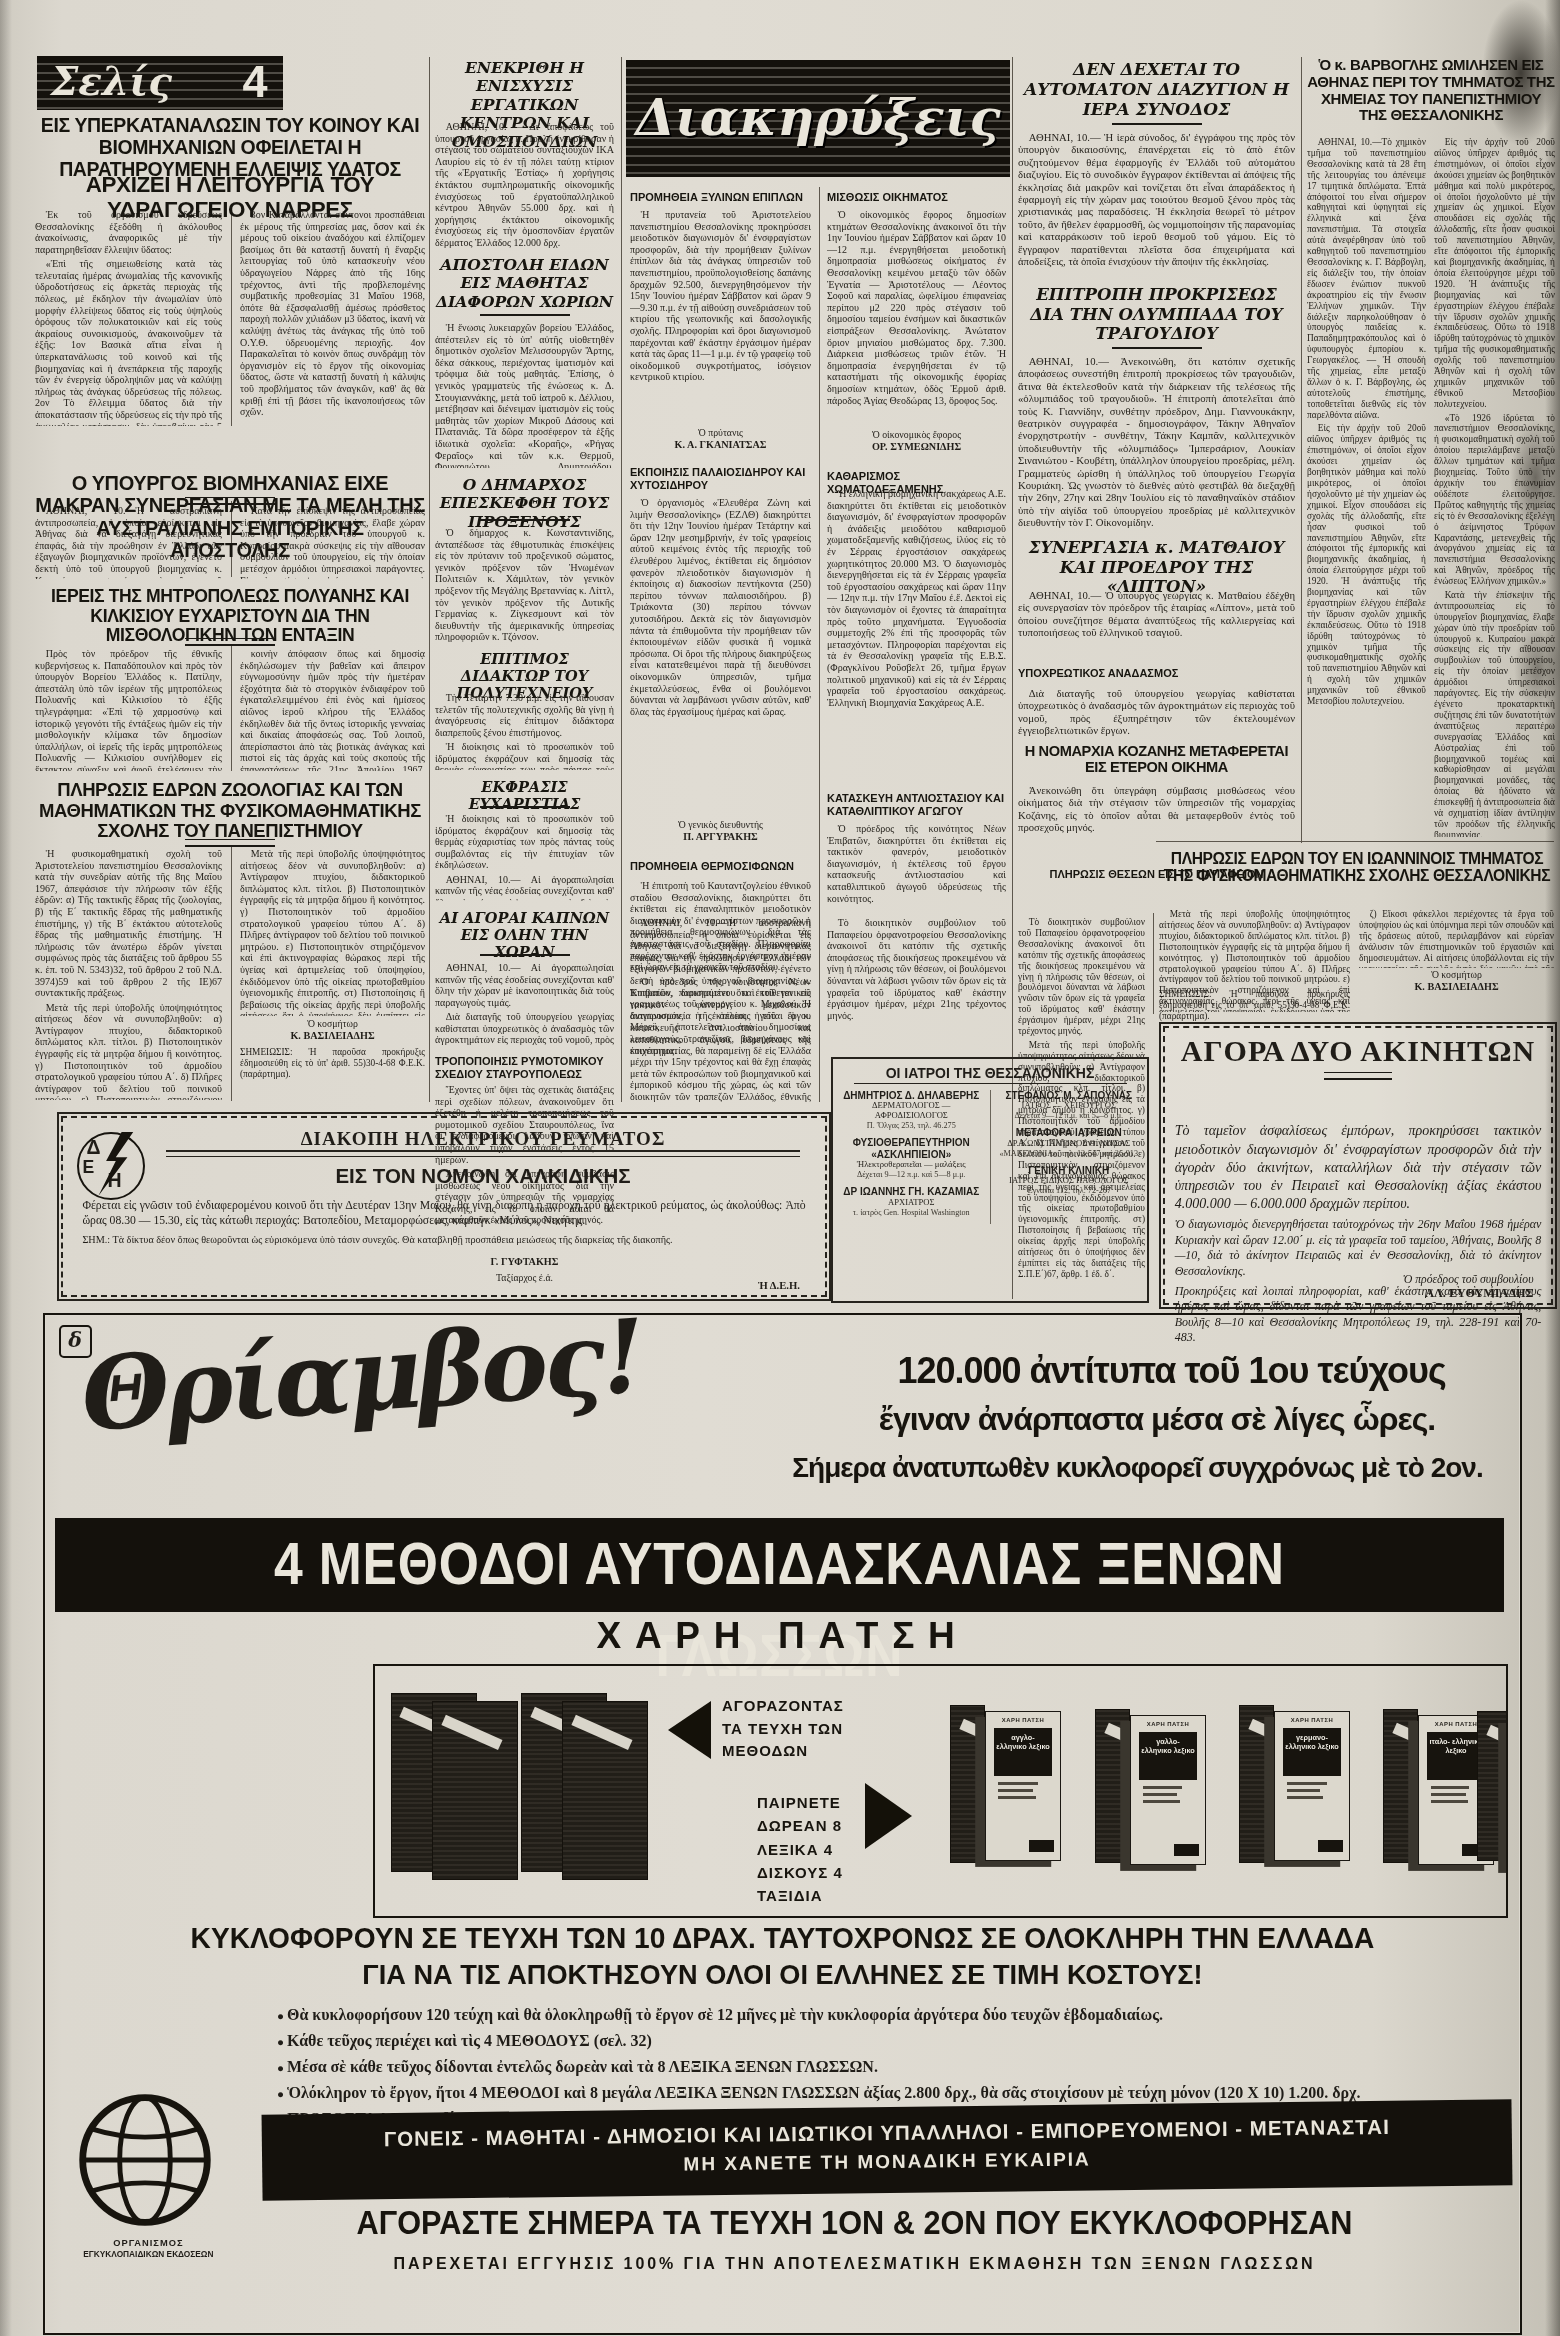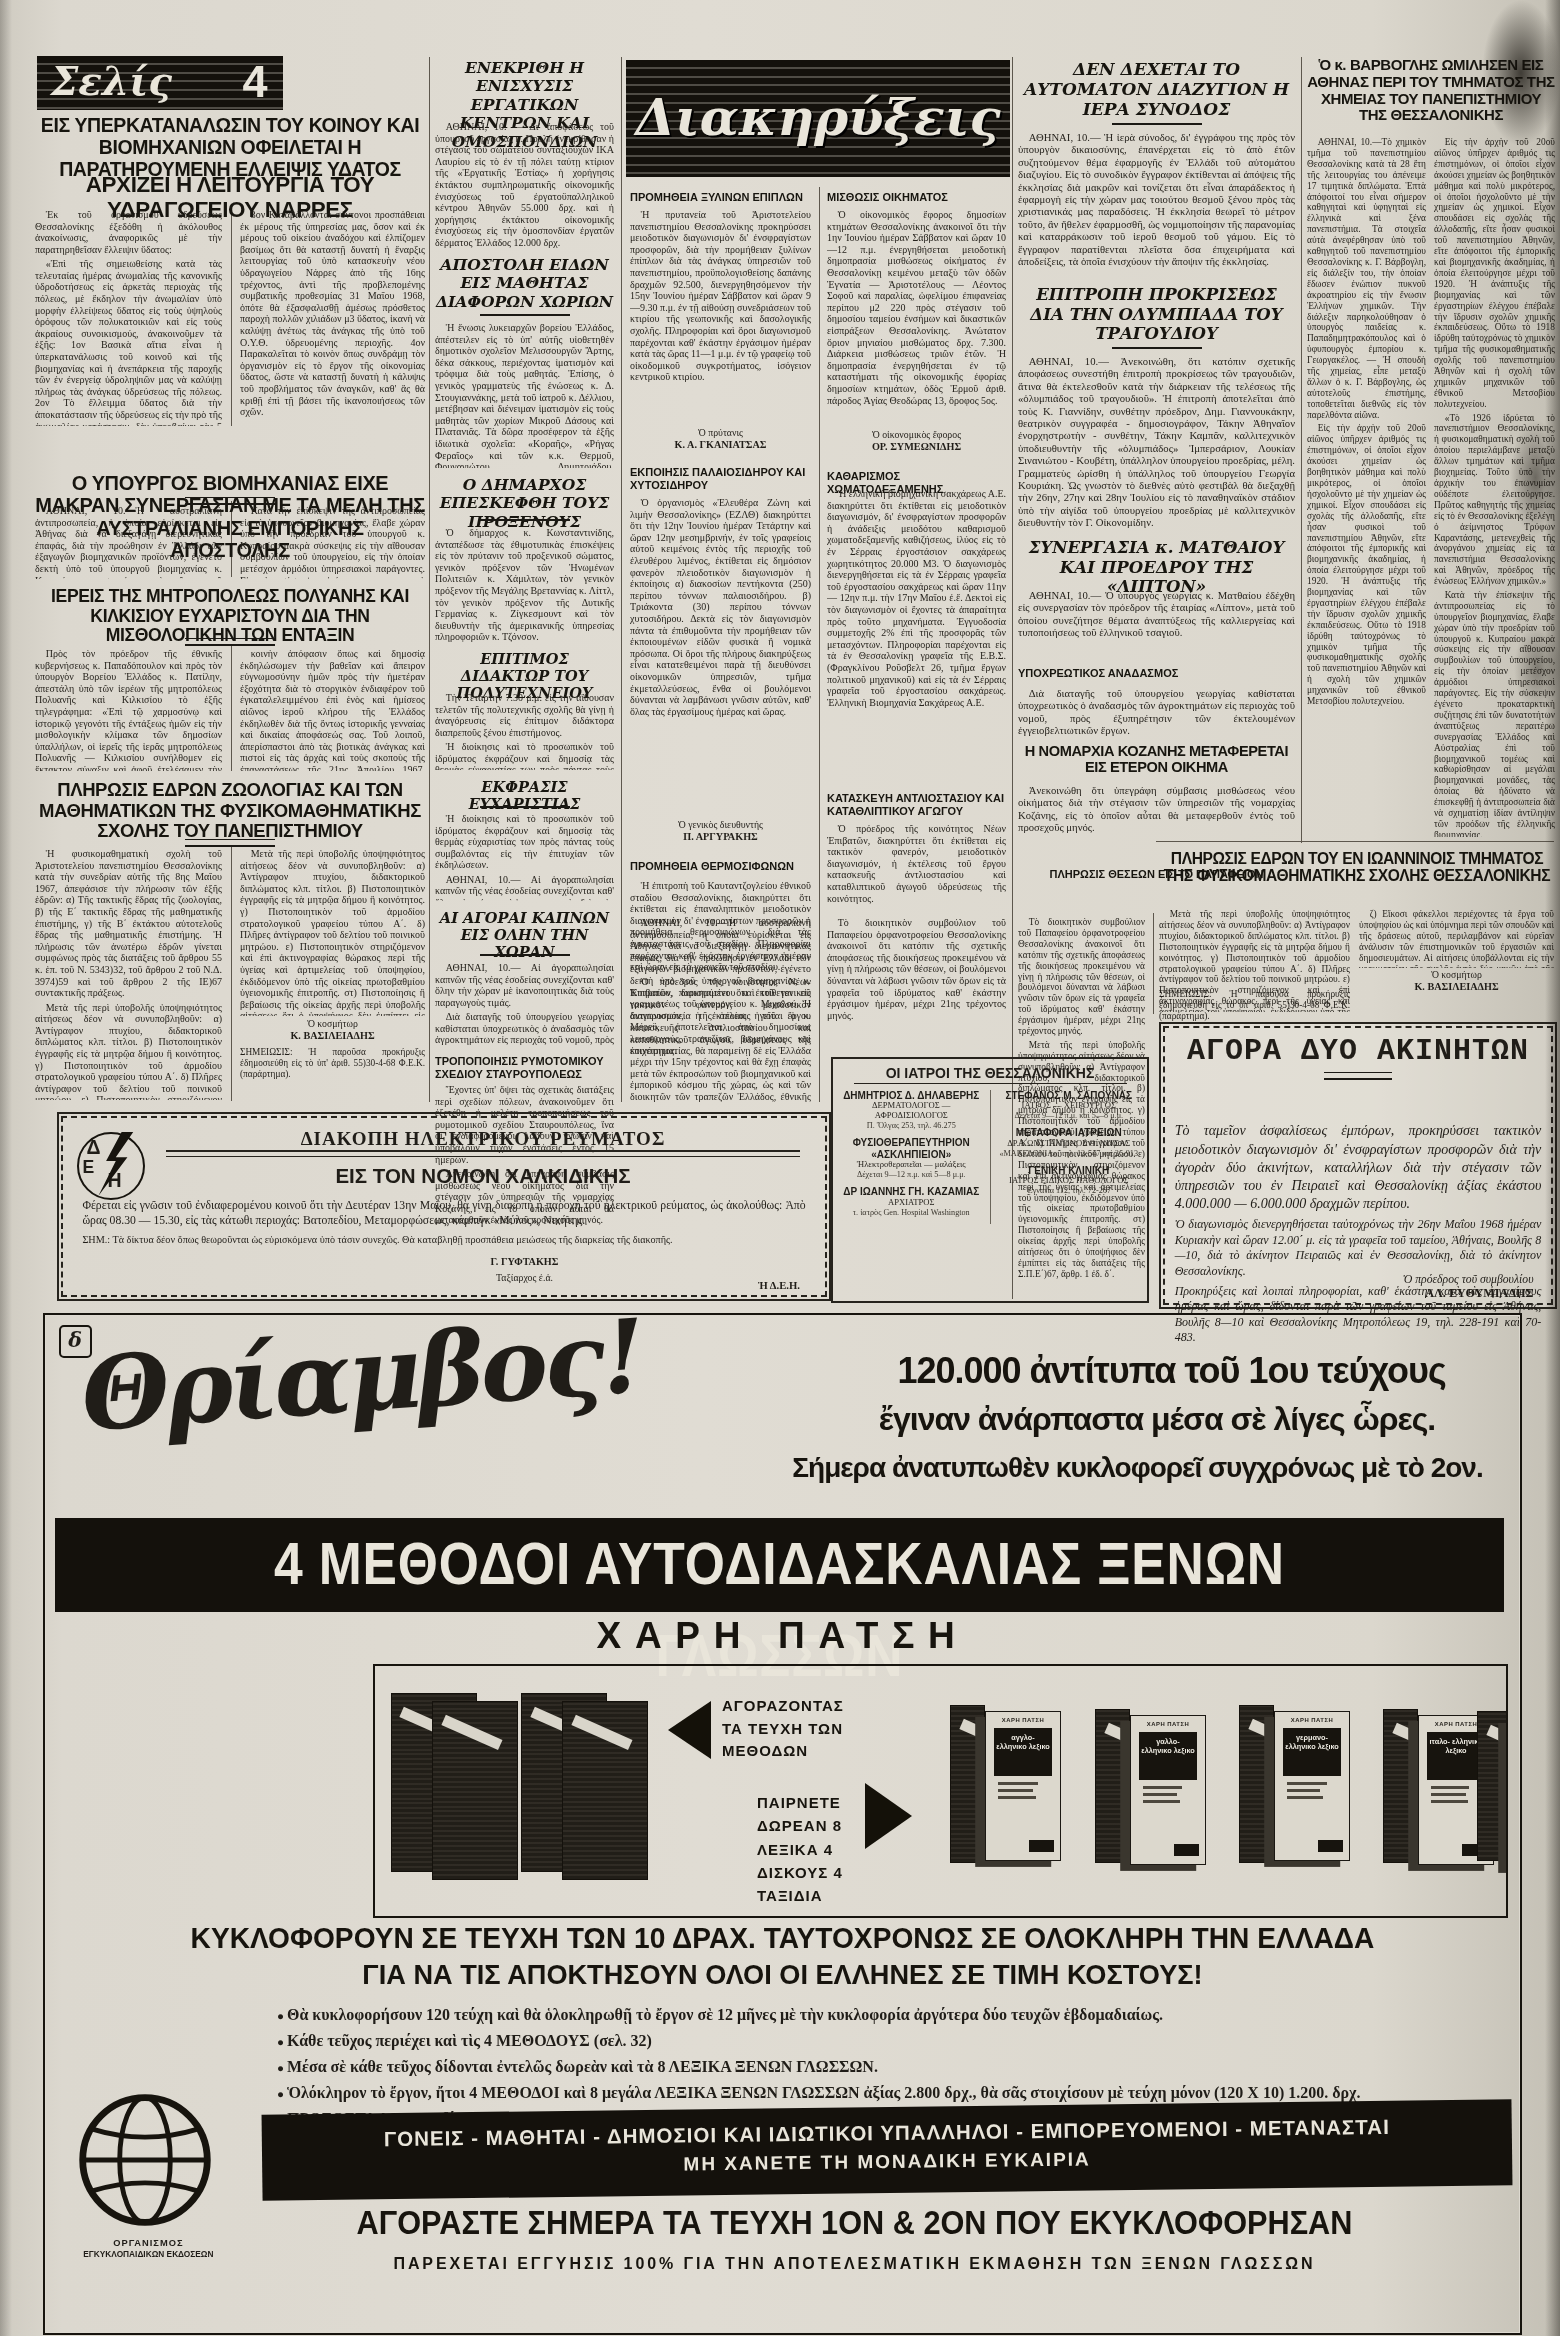--- a/index.html
+++ b/index.html
@@ -250,21 +250,21 @@
     <p>Μετὰ τῆς περὶ ὑποβολῆς ὑποψηφιότητος αἰτήσεως δέον νὰ συνυποβληθοῦν: α) Ἀντίγραφον πτυχίου, διδακτορικοῦ διπλώματος κλπ. τίτλοι. β) Πιστοποιητικὸν ἐγγραφῆς εἰς τὰ μητρῷα δήμου ἢ κοινότητος. γ) Πιστοποιητικὸν τοῦ ἁρμοδίου στρατολογικοῦ γραφείου τύπου Α΄. δ) Πλῆρες ἀντίγραφον τοῦ δελτίου τοῦ ποινικοῦ μητρώου. ε) Πιστοποιητικὸν στηριζόμενον καὶ ἐπὶ ἀκτινογραφίας θώρακος περὶ τῆς ὑγείας καὶ ἀρτιμελείας τοῦ ὑποψηφίου, ἐκδιδόμενον ὑπὸ τῆς οἰκείας πρωτοβαθμίου ὑγειονομικῆς ἐπιτροπῆς. στ) Πιστοποίησις ἢ βεβαίωσις τῆς οἰκείας ἀρχῆς περὶ ὑποβολῆς αἰτήσεως ὅτι ὁ ὑποψήφιος δὲν ἐμπίπτει εἰς τὰς διατάξεις τῆς Σ.Π.Ε΄)67, ἄρθρ. 1 ἐδ. δ΄.</p>
   </div>
   <div class="b bt bts" style="left:1359px;top:909px;width:195px;height:59px;">
     <p>ζ) Εἴκοσι φάκελλοι περιέχοντες τὰ ἔργα τοῦ ὑποψηφίου ὡς καὶ ὑπόμνημα περὶ τῶν σπουδῶν καὶ τῆς δράσεως αὐτοῦ, περιλαμβάνον καὶ εὐρεῖαν ἀνάλυσιν τῶν ἐπιστημονικῶν τοῦ ἐργασιῶν καὶ δημοσιευμάτων. Αἱ αἰτήσεις ὑποβάλλονται εἰς τὴν γραμματείαν τῆς σχολῆς ἐντὸς δύο μηνῶν ἀπὸ τῆς δημοσιεύσεως τῆς παρούσης εἰς τὴν «Ἐφημερίδα τῆς κυβερνήσεως».</p>
   </div>
   <div class="b sigpre" style="left:1359px;top:969px;width:195px;">Ὁ κοσμήτωρ</div>
   <div class="b sig" style="left:1359px;top:981px;width:195px;">Κ. ΒΑΣΙΛΕΙΑΔΗΣ</div>
   <div class="b note" style="left:1159px;top:989px;width:191px;height:27px;">ΣΗΜΕΙΩΣΙΣ: Ἡ παροῦσα προκήρυξις ἐδημοσιεύθη εἰς τὸ ὑπ' ἀριθ. 55)30-4-68 Φ.Ε.Κ. (παράρτημα).</div>
 
   <div class="b" style="left:1159px;top:1022px;width:394px;height:283px;border:2px solid #26231d;outline:2px dashed #26231d;outline-offset:-6.8px;background:rgba(238,234,225,.35);">
-    <div style="text-align:center;font-family:Liberation Mono, monospace;font-weight:bold;font-size:30px;letter-spacing:1px;margin-top:9.8px;">ΑΓΟΡΑ ΔΥΟ ΑΚΙΝΗΤΩΝ</div>
+    <div style="text-align:center;font-family:Liberation Serif, serif;font-weight:bold;font-size:30px;letter-spacing:1px;margin-top:9.8px;">ΑΓΟΡΑ ΔΥΟ ΑΚΙΝΗΤΩΝ</div>
     <div class="ud2" style="width:68px;"></div>
     <div class="it" style="font-size:14px;line-height:1.3;text-align:justify;padding:5.9px 13.7px 0;margin-top:37px;">Τὸ ταμεῖον ἀσφαλίσεως ἐμπόρων, προκηρύσσει τακτικὸν μειοδοτικὸν διαγωνισμὸν δι' ἐνσφραγίστων προσφορῶν διὰ τὴν ἀγορὰν δύο ἀκινήτων, καταλλήλων διὰ τὴν στέγασιν τῶν ὑπηρεσιῶν του ἐν Πειραιεῖ καὶ Θεσσαλονίκῃ ἀξίας ἑκάστου 4.000.000 — 6.000.000 δραχμῶν περίπου.</div>
     <div class="it" style="font-size:12px;line-height:1.3;text-align:justify;padding:3.9px 13.7px 0;">Ὁ διαγωνισμὸς διενεργηθήσεται ταὐτοχρόνως τὴν 26ην Μαΐου 1968 ἡμέραν Κυριακὴν καὶ ὥραν 12.00΄ μ. εἰς τὰ γραφεῖα τοῦ ταμείου, Ἀθήναις, Βουλῆς 8—10, διὰ τὸ ἀκίνητον Πειραιῶς καὶ ἐν Θεσσαλονίκῃ, διὰ τὸ ἀκίνητον Θεσσαλονίκης.</div>
     <div class="it" style="font-size:12px;line-height:1.3;text-align:justify;padding:3.9px 13.7px 0;">Προκηρύξεις καὶ λοιπαὶ πληροφορίαι, καθ' ἑκάστην κατὰ τὰς ἐργασίμους ἡμέρας καὶ ὥρας, δίδονται παρὰ τῶν γραφείων τοῦ ταμείου εἰς Ἀθήνας, Βουλῆς 8—10 καὶ Θεσσαλονίκης Μητροπόλεως 19, τηλ. 228-191 καὶ 70-483.</div>
     <div class="it" style="position:absolute;right:21.5px;bottom:21.5px;font-size:11.7px;">Ὁ πρόεδρος τοῦ συμβουλίου</div>
     <div style="position:absolute;right:21.5px;bottom:5.9px;font-weight:bold;font-size:12.2px;">ΑΛ. ΕΥΘΥΜΙΑΔΗΣ</div>
   </div>
 
   <div class="b" style="left:831px;top:1057px;width:314px;height:242px;border:2px solid #26231d;">
     <div style="text-align:center;font-family:'Liberation Sans',sans-serif;font-weight:bold;font-size:14px;margin:5.9px 0 2px;">ΟΙ ΙΑΤΡΟΙ ΤΗΣ ΘΕΣΣΑΛΟΝΙΚΗΣ</div>

